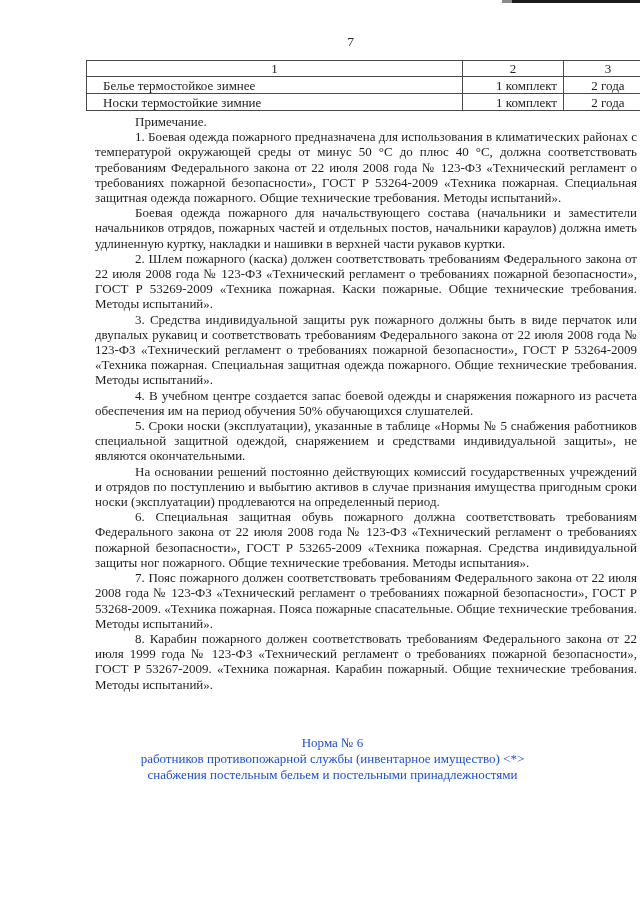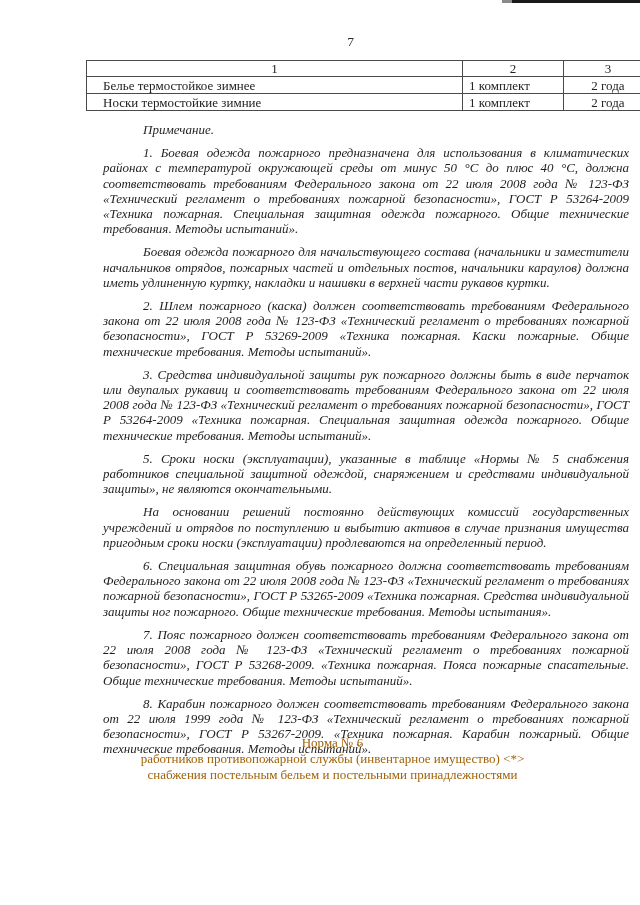--- a/index.html
+++ b/index.html
@@ -34,42 +34,41 @@
   }
   table.norm-table td {
     border: 1px solid #4a4a4a;
     padding: 0 6px;
     height: 16px;
     line-height: 15px;
     overflow: hidden;
     white-space: nowrap;
   }
   td.col-item  { width: 363px; }
-  td.col-qty   { width: 88px; text-align: left; }
+  td.col-qty   { width: 88px; text-align: right; }
   td.col-term  { width: 76px; text-align: center; }
   tr.head-row td { text-align: center; height: 15px; }
   tr.body-row td.col-item { text-align: left; padding-left: 16px; }
 
   .notes {
     position: absolute; top: 114px; left: 95px; width: 542px;
     font-size: 13px; line-height: 15.2px;
     text-align: justify;
     color: #1f1f1f;
   }
   .notes p {
-    margin: 8px;
+    margin: 0;
     text-indent: 40px;
-    font-style: italic;
   }
 
   .norm-heading {
     position: absolute; top: 735px; left: 95px; width: 475px;
     text-align: center;
     font-size: 13px; line-height: 16px;
-    color: #a16207;
+    color: #1d4ed8;
   }
   .norm-heading div { margin: 0; }
 </style>
 </head>
 <body>
 
 <div class="page">
 
   <div class="scan-artifact"></div>
 
@@ -94,20 +93,21 @@
       </tr>
     </tbody>
   </table>
 
   <div class="notes">
     <p>Примечание.</p>
     <p>1. Боевая одежда пожарного предназначена для использования в климатических районах с температурой окружающей среды от минус 50 °C до плюс 40 °C, должна соответствовать требованиям Федерального закона от 22 июля 2008 года № 123-ФЗ «Технический регламент о требованиях пожарной безопасности», ГОСТ Р 53264-2009 «Техника пожарная. Специальная защитная одежда пожарного. Общие технические требования. Методы испытаний».</p>
     <p>Боевая одежда пожарного для начальствующего состава (начальники и заместители начальников отрядов, пожарных частей и отдельных постов, начальники караулов) должна иметь удлиненную куртку, накладки и нашивки в верхней части рукавов куртки.</p>
     <p>2. Шлем пожарного (каска) должен соответствовать требованиям Федерального закона от 22 июля 2008 года № 123-ФЗ «Технический регламент о требованиях пожарной безопасности», ГОСТ Р 53269-2009 «Техника пожарная. Каски пожарные. Общие технические требования. Методы испытаний».</p>
     <p>3. Средства индивидуальной защиты рук пожарного должны быть в виде перчаток или двупалых рукавиц и соответствовать требованиям Федерального закона от 22 июля 2008 года № 123-ФЗ «Технический регламент о требованиях пожарной безопасности», ГОСТ Р 53264-2009 «Техника пожарная. Специальная защитная одежда пожарного. Общие технические требования. Методы испытаний».</p>
+    <p>4. В учебном центре создается запас боевой одежды и снаряжения пожарного из расчета обеспечения им на период обучения 50% обучающихся слушателей.</p>
     <p>5. Сроки носки (эксплуатации), указанные в таблице «Нормы № 5 снабжения работников специальной защитной одеждой, снаряжением и средствами индивидуальной защиты», не являются окончательными.</p>
     <p>На основании решений постоянно действующих комиссий государственных учреждений и отрядов по поступлению и выбытию активов в случае признания имущества пригодным сроки носки (эксплуатации) продлеваются на определенный период.</p>
     <p>6. Специальная защитная обувь пожарного должна соответствовать требованиям Федерального закона от 22 июля 2008 года № 123-ФЗ «Технический регламент о требованиях пожарной безопасности», ГОСТ Р 53265-2009 «Техника пожарная. Средства индивидуальной защиты ног пожарного. Общие технические требования. Методы испытания».</p>
     <p>7. Пояс пожарного должен соответствовать требованиям Федерального закона от 22 июля 2008 года № 123-ФЗ «Технический регламент о требованиях пожарной безопасности», ГОСТ Р 53268-2009. «Техника пожарная. Пояса пожарные спасательные. Общие технические требования. Методы испытаний».</p>
     <p>8. Карабин пожарного должен соответствовать требованиям Федерального закона от 22 июля 1999 года № 123-ФЗ «Технический регламент о требованиях пожарной безопасности», ГОСТ Р 53267-2009. «Техника пожарная. Карабин пожарный. Общие технические требования. Методы испытаний».</p>
   </div>
 
   <div class="norm-heading">
     <div>Норма № 6</div>
     <div>работников противопожарной службы (инвентарное имущество) &lt;*&gt;</div>

